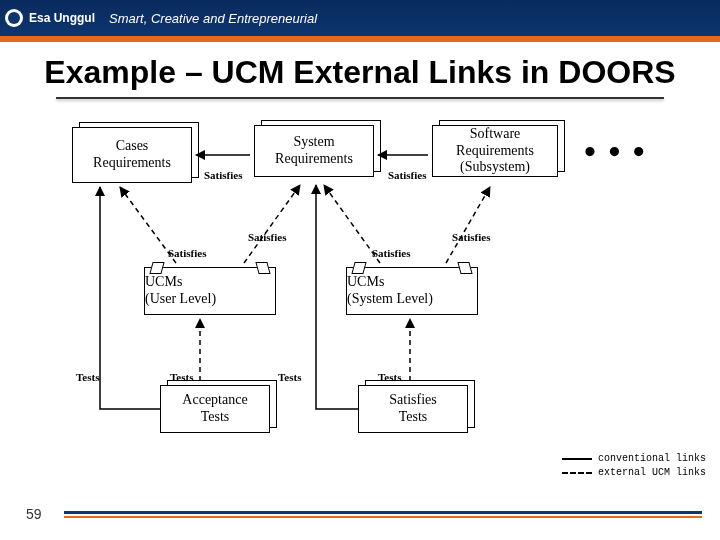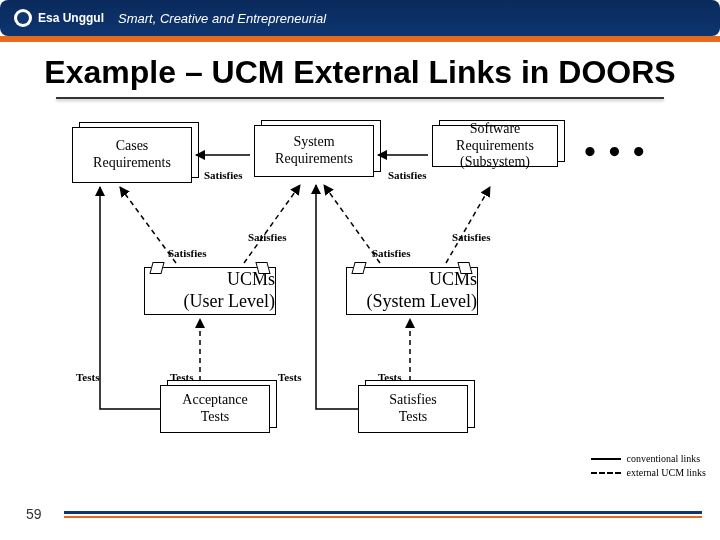--- a/index.html
+++ b/index.html
@@ -1,19 +1,19 @@
 <!DOCTYPE html>
 <html><head>
 <meta charset="utf-8">
 <style>
   * { box-sizing: border-box; margin: 0; padding: 0; }
   body { width: 720px; height: 540px; font-family: Georgia, 'Times New Roman', serif; background: #fff; position: relative; overflow: hidden; }
 
   
-  .header { height: 36px; background: linear-gradient(#0a2a5c, #0d3570); display: flex; align-items: center; padding: 0 14px; color: #fff; border-radius: 8px; }
+  .header { height: 36px; background: linear-gradient(#0a2a5c, #0d3570); display: flex; align-items: center; padding: 0 5px; color: #fff; }
   .header .logo { display: flex; align-items: center; gap: 6px; }
   .header .logo-mark { width: 18px; height: 18px; border-radius: 50%; background: #fff; position: relative; }
   .header .logo-mark::after { content: ''; position: absolute; inset: 3px; border-radius: 50%; background: #0d3570; }
   .header .logo-text { font-family: Arial, sans-serif; font-size: 12px; font-weight: bold; }
   .header .tagline { font-family: Arial, sans-serif; font-size: 13px; font-style: italic; margin-left: 14px; }
 
   
   .stripe { height: 10px; background: #fff; position: relative; }
   .stripe::before { content: ''; position: absolute; top: 0; left: 0; right: 0; height: 6px; background: #e56a1f; }
   .stripe::after { content: ''; position: absolute; right: 0; top: -36px; width: 230px; height: 46px; border-left: 46px solid transparent; }
@@ -22,30 +22,30 @@
   .title { font-family: Arial, sans-serif; font-size: 32px; font-weight: bold; text-align: center; padding: 8px 0 4px; color: #000; }
   .title-underline { height: 2px; background: #333; margin: 2px 56px 0; box-shadow: 0 2px 3px rgba(0,0,0,0.25); }
 
   
   .diagram { position: relative; width: 720px; height: 430px; }
 
   .node { position: absolute; background: #fff; border: 1.5px solid #000; text-align: center; display: flex; flex-direction: column; justify-content: center; font-size: 14px; line-height: 1.2; padding: 4px 6px; }
   .node.stack::before { content: ''; position: absolute; inset: -6px -8px auto auto; width: 100%; height: 100%; border: 1.5px solid #000; background: #fff; z-index: -1; left: 6px; top: -6px; }
 
   
-  .ucm { position: absolute; background: #fff; border: 1.5px solid #000; text-align: right; display: flex; flex-direction: column; justify-content: center; font-size: 18px; line-height: 1.2; }
+  .ucm { position: absolute; background: #fff; border: 1.5px solid #000; text-align: left; display: flex; flex-direction: column; justify-content: center; font-size: 14px; line-height: 1.2; }
   .ucm::before, .ucm::after { content: ''; position: absolute; width: 10px; height: 10px; border: 1.5px solid #000; background: #fff; top: -6px; }
   .ucm::before { left: 6px; transform: skewX(-15deg); }
   .ucm::after  { right: 6px; transform: skewX(15deg); }
 
   .lbl { position: absolute; font-size: 11px; font-weight: bold; font-family: 'Times New Roman', serif; margin-top: 28px; }
 
   .dots { position: absolute; font-size: 34px; font-weight: bold; letter-spacing: 2px; }
 
-  .legend { position: absolute; right: 14px; bottom: 48px; font-size: 10px; font-family: Liberation Serif, serif; }
+  .legend { position: absolute; right: 14px; bottom: 48px; font-size: 10px; font-family: Liberation Mono, monospace; }
   .legend div { display: flex; align-items: center; gap: 6px; margin: 3px 0; }
   .legend .swatch { width: 30px; height: 0; border-top: 2px solid #000; }
   .legend .swatch.dash { border-top: 2px dashed #000; }
 
   
   .footer-line { position: absolute; left: 64px; right: 18px; bottom: 26px; height: 3px; background: #0d3570; }
   .footer-line::before { content: ''; position: absolute; left: 0; right: 0; bottom: -4px; height: 2px; background: #e56a1f; }
   .page-num { position: absolute; left: 26px; bottom: 18px; font-family: Arial, sans-serif; font-size: 14px; color: #333; }
 
   svg.arrows { position: absolute; inset: 0; width: 100%; height: 100%; pointer-events: none; }
@@ -70,21 +70,21 @@
   <div class="node stack" style="left:72px; top:28px; width:120px; height:56px;">
     <span>Cases</span>
     <span>Requirements</span>
   </div>
 
   <div class="node stack" style="left:254px; top:26px; width:120px; height:52px;">
     <span>System</span>
     <span>Requirements</span>
   </div>
 
-  <div class="node stack" style="left:432px; top:26px; width:126px; height:42px;">
+  <div class="node stack" style="left:432px; top:26px; width:126px; height:52px;">
     <span>Software</span>
     <span>Requirements</span>
     <span>(Subsystem)</span>
   </div>
 
   <span class="dots" style="left:584px; top:34px;">• • •</span>
 
   <div class="ucm" style="left:144px; top:168px; width:132px; height:48px;">
     <span>UCMs</span>
     <span>(User Level)</span>

